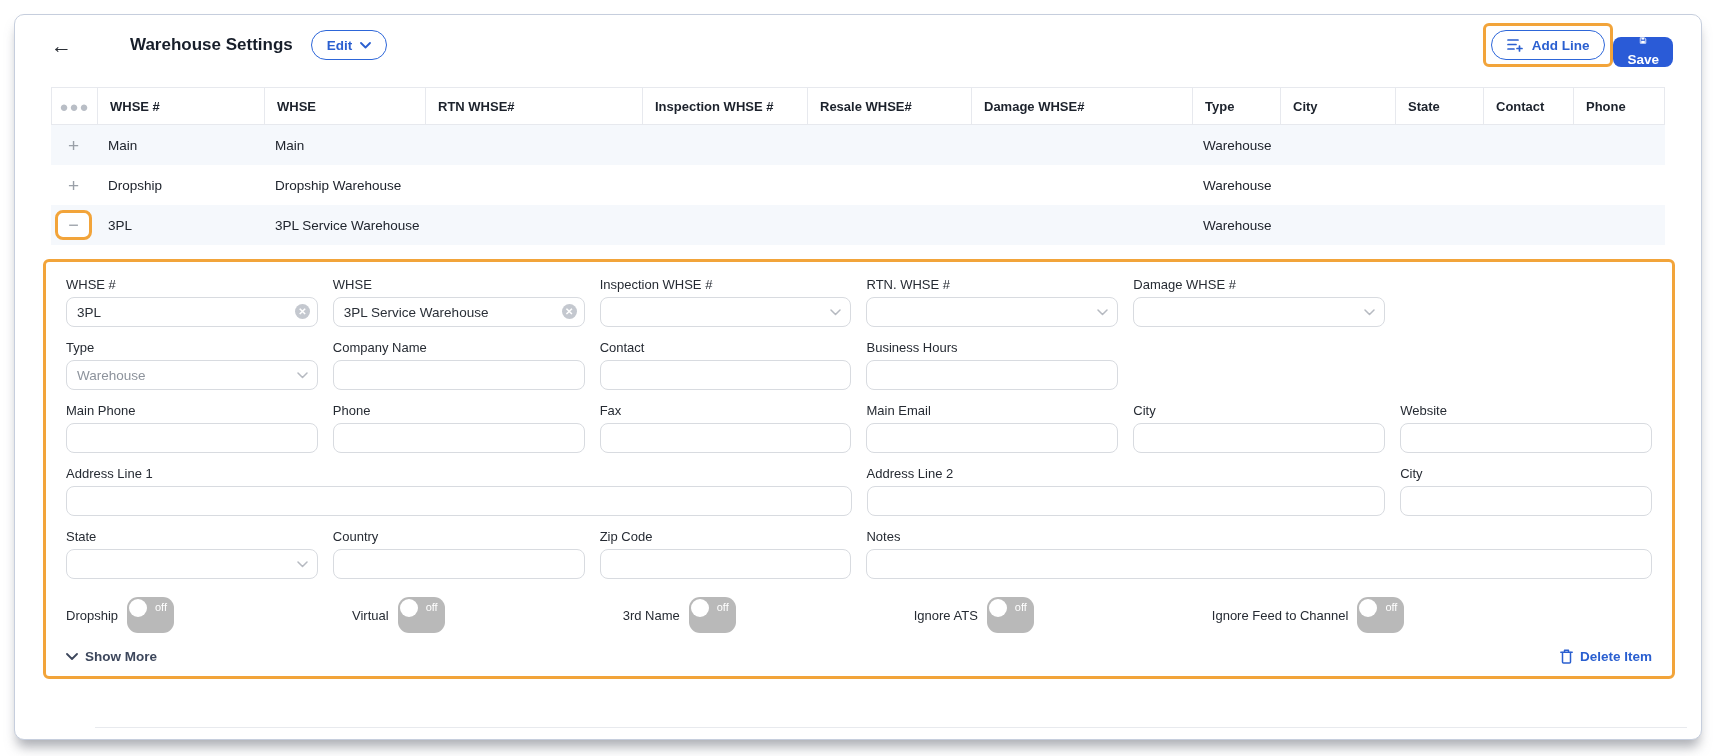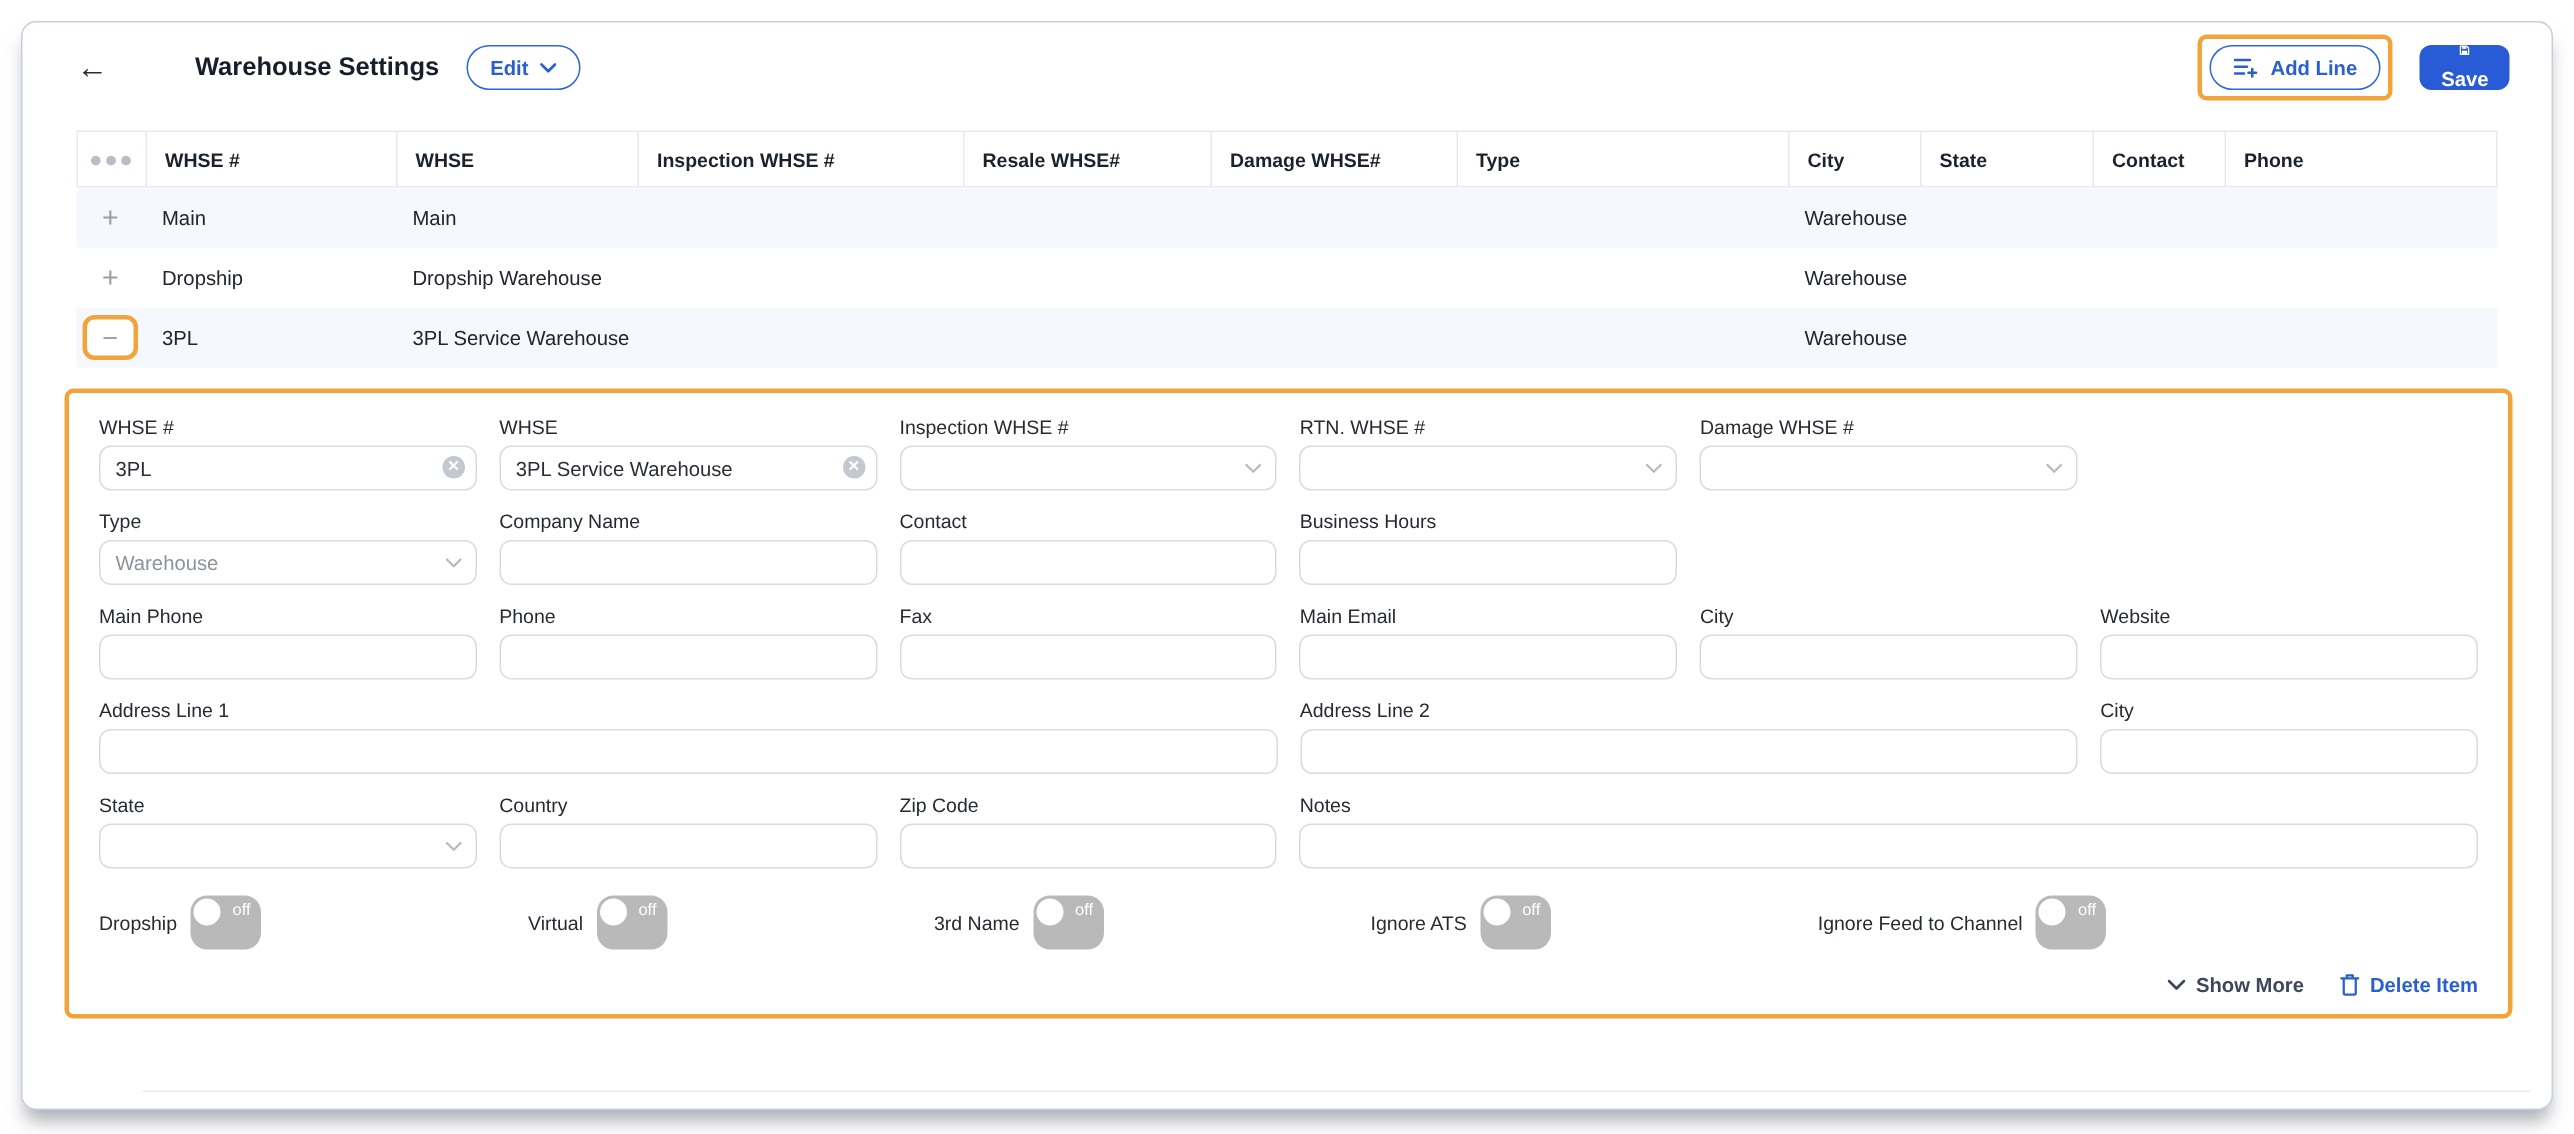--- a/index.html
+++ b/index.html
@@ -17,21 +17,21 @@
   
   .app-header { height:60px; flex:0 0 auto; display:flex; align-items:center; padding:0 28px 0 36px; }
   .back-arrow { font-size:21px; color:#2b2f36; cursor:pointer; margin-right:22px; line-height:1; }
   .page-title { font-size:17px; font-weight:700; color:#171e2a; margin-right:18px;margin-left:36px; }
   .pill-btn {
     display:inline-flex; align-items:center; gap:8px; background:#fff;
     border:1.7px solid #2d66d9; color:#2a5fd0; border-radius:16px;
     height:30px; padding:0 15px; font-size:13.5px; font-weight:700; cursor:pointer;
     font-family:inherit;
   }
-  .header-actions { margin-left:auto; display:flex; align-items:center; gap:18px; }
+  .header-actions { margin-left:auto; display:flex; align-items:flex-end; }
   .hl-box { border:3px solid #f2a43a; border-radius:6px; padding:4px 5px; background:#fff; }
   .save-btn {
     display:inline-flex; align-items:center; gap:8px; background:#2a5bd7; color:#fff;
     border:none; border-radius:8px; height:30px; padding:0 14px;
     font-size:13.5px; font-weight:700; cursor:pointer; font-family:inherit;flex-direction:column;
   }
   
   .table { margin:12px 36px 0 36px; flex:0 0 auto; }
   .trow {
     display:grid; align-items:center;
@@ -82,21 +82,21 @@
   .toggle-group { display:flex; align-items:center; margin-right:178px; }
   .toggle-group:last-child { margin-right:0; }
   .tglabel { font-size:13px; color:#262b33; margin-right:9px; white-space:nowrap; }
   .toggle-pill {
     position:relative; width:47px; height:36px; background:#b9b9b9; border-radius:11px;
     cursor:pointer; flex:0 0 auto;
   }
   .toggle-knob { position:absolute; left:2px; top:2px; width:18px; height:18px; border-radius:50%; background:#fff; }
   .toggle-state { position:absolute; right:7px; top:4px; font-size:11px; color:#fff; }
   
-  .form-footer { display:flex; justify-content:flex-end; align-items:center; gap:24px; margin-top:16px; }
+  .form-footer { display:flex; justify-content:space-between; align-items:center; gap:24px; margin-top:16px; }
   .show-more { display:flex; align-items:center; gap:7px; color:#3d475c; font-size:13.5px; font-weight:600; cursor:pointer; }
   .delete-item { display:flex; align-items:center; gap:7px; color:#2a5fd0; font-size:13.5px; font-weight:700; cursor:pointer; }
   
   .bottom-divider { margin:48px 14px 0 80px; border-top:1px solid #e8eaee; }
   svg { display:block; }
 </style>
 </head>
 <body>
 
 <div class="card">
@@ -137,20 +137,21 @@
   </div>
 
   <div class="table">
 
     <div class="trow thead">
       <div class="tcell">
           <span class="ellipsis-dots">●●●</span>
         </div>
       <div class="tcell">WHSE #</div>
       <div class="tcell">WHSE</div>
+      <div class="tcell">RTN WHSE#</div>
       <div class="tcell">Inspection WHSE #</div>
       <div class="tcell">Resale WHSE#</div>
       <div class="tcell">Damage WHSE#</div>
       <div class="tcell">Type</div>
       <div class="tcell">City</div>
       <div class="tcell">State</div>
       <div class="tcell">Contact</div>
       <div class="tcell">Phone</div>
     </div>
 

